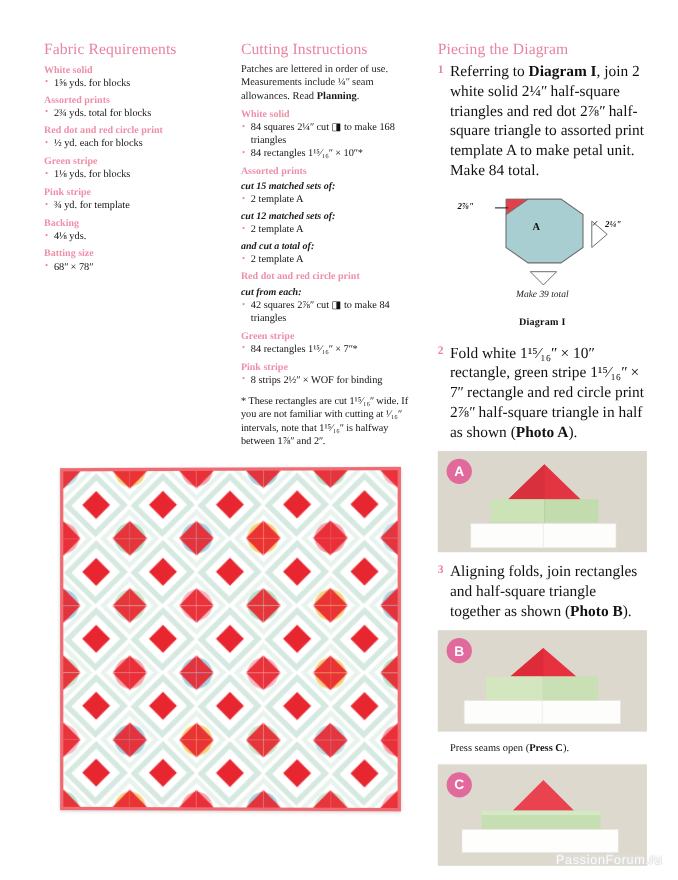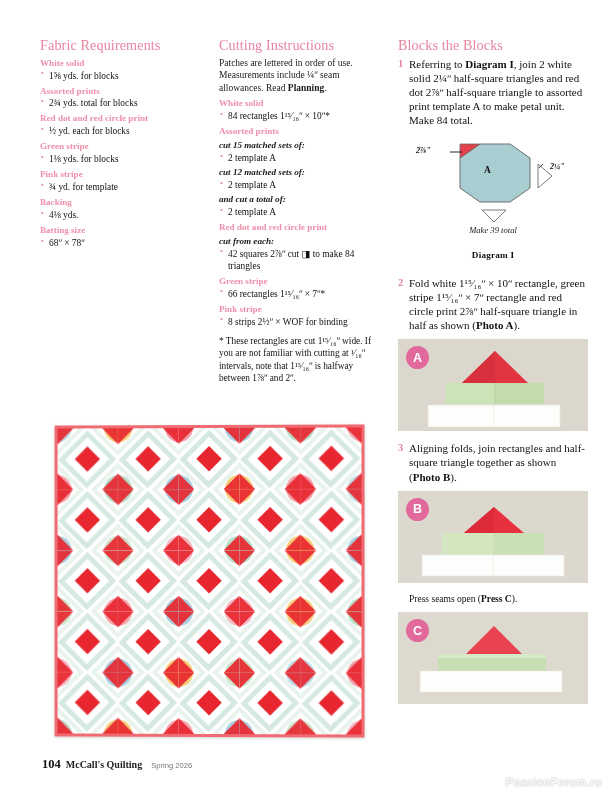--- a/index.html
+++ b/index.html
@@ -95,21 +95,21 @@
   }
   .step-num {
     color: #e8849f;
     font-size: 10.5px;
     font-weight: 700;
     width: 11px;
     flex: 0 0 11px;
     line-height: 1.28;
   }
   .step-text {
-    font-size: 11px;
+    font-size: 14px;
     line-height: 1.29;
     color: #111;
     flex: 1;
   }
   .step-text b { font-weight: 700; }
   .plain-text {
     font-size: 9.5px;
     line-height: 1.3;
     color: #111;
     margin: 0 0 6px 11px;
@@ -318,20 +318,21 @@
         <li>68ʺ × 78ʺ</li>
       </ul>
     </div>
 
     <div class="col">
       <h2 class="section-title">Cutting Instructions</h2>
       <p class="intro"><span>Patches are lettered in order of use. Measurements include ¼ʺ seam allowances. Read </span><b>Planning</b><span>.</span></p>
 
       <div class="subhead">White solid</div>
       <ul class="items">
+        <li>84 squares 2¼ʺ cut ◨ to make 168 triangles</li>
         <li>84 rectangles 1¹⁵⁄₁₆ʺ × 10ʺ*</li>
       </ul>
 
       <div class="subhead">Assorted prints</div>
       <div class="italic-lead">cut 15 matched sets of:</div>
       <ul class="items">
         <li>2 template A</li>
       </ul>
       <div class="italic-lead">cut 12 matched sets of:</div>
       <ul class="items">
@@ -343,33 +344,33 @@
       </ul>
 
       <div class="subhead">Red dot and red circle print</div>
       <div class="italic-lead">cut from each:</div>
       <ul class="items">
         <li>42 squares 2⅞ʺ cut ◨ to make 84 triangles</li>
       </ul>
 
       <div class="subhead">Green stripe</div>
       <ul class="items">
-        <li>66 rectangles 1¹⁵⁄₁₆ʺ × 7ʺ*</li>
+        <li>84 rectangles 1¹⁵⁄₁₆ʺ × 7ʺ*</li>
       </ul>
 
       <div class="subhead">Pink stripe</div>
       <ul class="items">
         <li>8 strips 2½ʺ × WOF for binding</li>
       </ul>
 
       <p class="note">* These rectangles are cut 1¹⁵⁄₁₆ʺ wide. If you are not familiar with cutting at ¹⁄₁₆ʺ intervals, note that 1¹⁵⁄₁₆ʺ is halfway between 1⅞ʺ and 2ʺ.</p>
     </div>
 
     <div class="col col-right">
-      <h2 class="section-title">Blocks the Blocks</h2>
+      <h2 class="section-title">Piecing the Diagram</h2>
 
       <div class="step">
         <div class="step-num">1</div>
         <div class="step-text"><span>Referring to </span><b>Diagram I</b><span>, join 2 white solid 2¼ʺ half-square triangles and red dot 2⅞ʺ half-square triangle to assorted print template A to make petal unit. Make 84 total.</span></div>
       </div>
 
       <div class="diagram-wrap">
         <svg width="190" height="108" viewBox="0 0 190 108">
 
           <polygon points="62,22 82,8 112,8 132,22 132,52 112,66 82,66 62,52" fill="#a9ced2" stroke="#6d6d6d" stroke-width="1"></polygon>
@@ -770,20 +771,15 @@
             <div class="corner-red c-tr" style="background: rgb(232, 38, 47); opacity: 0.92;"></div>
             <div class="petal p-bl" style="background: rgb(207, 227, 205);"></div>
             <div class="corner-red c-bl" style="background: rgb(232, 38, 47); opacity: 0.92;"></div>
             <div class="petal p-br" style="background: rgb(244, 185, 196);"></div>
             <div class="corner-red c-br" style="background: rgb(232, 38, 47); opacity: 0.92;"></div>
           </div>
         </div>
     </div>
   </div>
 
-  <div class="footer">
-    <span class="folio">104</span>
-    <span class="mag">McCall's Quilting</span>
-    <span class="issue">Spring 2026</span>
-  </div>
 
   <div class="watermark">PassionForum.ru</div>
 </div>
 
 </body></html>

